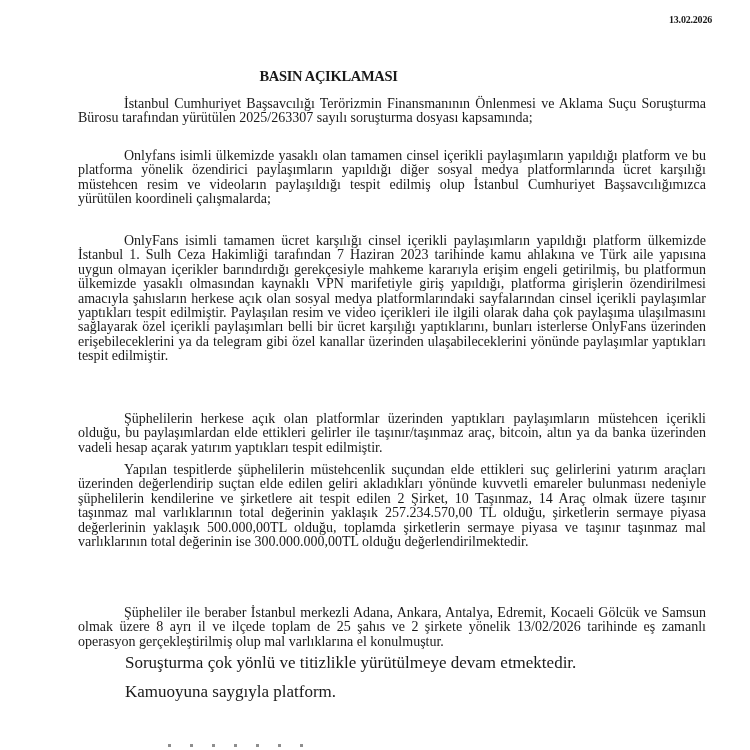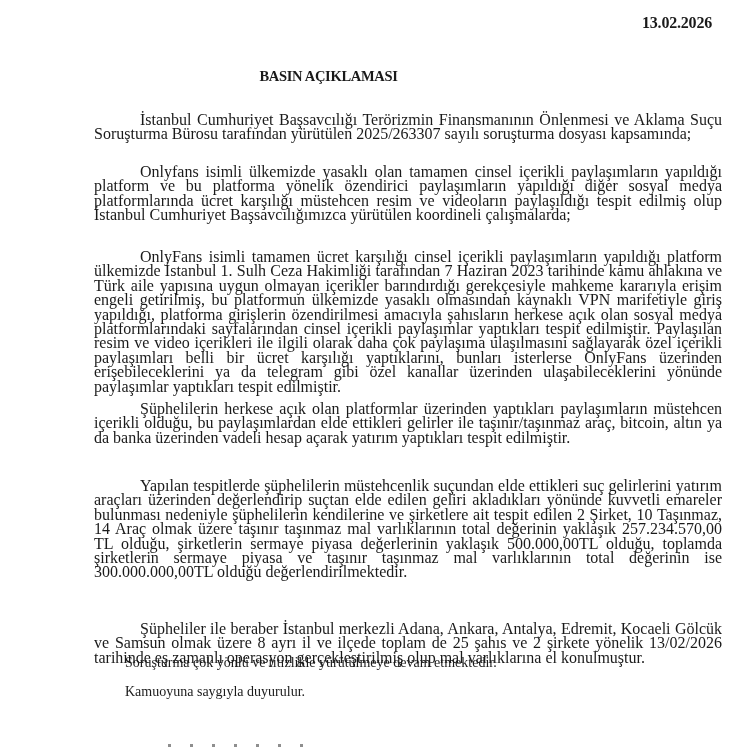--- a/index.html
+++ b/index.html
@@ -3,54 +3,54 @@
 <meta charset="utf-8">
 <style>
   html, body { margin: 0; padding: 0; background: #ffffff; }
   body {
     width: 750px; height: 750px; overflow: hidden; position: relative;
     font-family: "Liberation Serif", "DejaVu Serif", serif;
     color: #1a1a1a;
   }
   .date {
     position: absolute; top: 14px; right: 38px;
-    font-weight: bold; font-size: 16px; letter-spacing: -0.2px;
+    font-weight: bold; font-size: 10px; letter-spacing: -0.2px;
   }
   .title {
     position: absolute; top: 68px; left: 0; width: 657px; text-align: center;
     font-weight: bold; font-size: 14.5px; letter-spacing: -0.3px;
   }
   .para {
     position: absolute; left: 78px; width: 628px;
-    font-size: 16px; line-height: 14.4px;
+    font-size: 14px; line-height: 14.4px;
     text-align: justify; text-indent: 46px;
-    margin: 16px;
+    margin: 0;
   }
   .closing {
     position: absolute; left: 125px;
-    font-size: 14px; line-height: 14.4px; margin: 0;
+    font-size: 17px; line-height: 14.4px; margin: 0;
   }
   .cutoff {
     position: absolute; left: 168px; top: 744px;
     width: 150px; height: 3px;
     background: repeating-linear-gradient(90deg, #444 0 3px, transparent 3px 22px);
     opacity: 0.6;
   }
 </style>
 </head>
 <body>
 
 <div>
   <div class="date">13.02.2026</div>
   <div class="title">BASIN AÇIKLAMASI</div>
 
   <p class="para" style="top:97px;">İstanbul Cumhuriyet Başsavcılığı Terörizmin Finansmanının Önlenmesi ve Aklama Suçu Soruşturma Bürosu tarafından  yürütülen 2025/263307 sayılı soruşturma dosyası kapsamında;</p>
   <p class="para" style="top:149px;">Onlyfans isimli ülkemizde yasaklı olan tamamen cinsel içerikli paylaşımların yapıldığı platform ve bu platforma yönelik özendirici paylaşımların yapıldığı diğer sosyal medya platformlarında ücret karşılığı müstehcen resim ve videoların paylaşıldığı tespit edilmiş olup İstanbul Cumhuriyet Başsavcılığımızca yürütülen koordineli çalışmalarda;</p>
   <p class="para" style="top:234px;">OnlyFans isimli tamamen ücret karşılığı cinsel içerikli paylaşımların yapıldığı platform ülkemizde İstanbul 1. Sulh Ceza Hakimliği tarafından 7 Haziran 2023 tarihinde kamu ahlakına ve Türk aile yapısına uygun olmayan içerikler barındırdığı gerekçesiyle mahkeme kararıyla erişim engeli getirilmiş, bu platformun ülkemizde yasaklı olmasından kaynaklı VPN marifetiyle giriş yapıldığı, platforma girişlerin özendirilmesi amacıyla şahısların herkese açık olan sosyal medya platformlarındaki sayfalarından cinsel içerikli paylaşımlar yaptıkları tespit edilmiştir. Paylaşılan resim ve video içerikleri ile ilgili olarak daha çok paylaşıma ulaşılmasını sağlayarak özel içerikli paylaşımları belli bir ücret karşılığı yaptıklarını, bunları isterlerse OnlyFans üzerinden erişebileceklerini ya da telegram gibi özel kanallar üzerinden ulaşabileceklerini yönünde paylaşımlar yaptıkları tespit edilmiştir.</p>
-  <p class="para" style="top:386px;">Şüphelilerin herkese açık olan platformlar üzerinden yaptıkları paylaşımların müstehcen içerikli olduğu, bu paylaşımlardan elde ettikleri gelirler ile taşınır/taşınmaz araç, bitcoin, altın ya da banka üzerinden vadeli hesap açarak yatırım yaptıkları tespit edilmiştir.</p>
+  <p class="para" style="top:412px;">Şüphelilerin herkese açık olan platformlar üzerinden yaptıkları paylaşımların müstehcen içerikli olduğu, bu paylaşımlardan elde ettikleri gelirler ile taşınır/taşınmaz araç, bitcoin, altın ya da banka üzerinden vadeli hesap açarak yatırım yaptıkları tespit edilmiştir.</p>
   <p class="para" style="top:463px;">Yapılan tespitlerde şüphelilerin müstehcenlik suçundan elde ettikleri suç gelirlerini yatırım araçları üzerinden değerlendirip suçtan elde edilen geliri akladıkları yönünde kuvvetli emareler bulunması nedeniyle şüphelilerin kendilerine ve şirketlere ait tespit edilen 2 Şirket, 10 Taşınmaz, 14 Araç olmak üzere taşınır taşınmaz mal varlıklarının total değerinin yaklaşık 257.234.570,00 TL olduğu, şirketlerin sermaye piyasa değerlerinin yaklaşık 500.000,00TL olduğu, toplamda şirketlerin sermaye piyasa ve taşınır taşınmaz mal varlıklarının total değerinin ise 300.000.000,00TL olduğu değerlendirilmektedir.</p>
   <p class="para" style="top:606px;">Şüpheliler ile beraber İstanbul merkezli Adana, Ankara, Antalya, Edremit, Kocaeli Gölcük ve Samsun olmak üzere 8 ayrı il ve ilçede toplam de 25 şahıs ve 2 şirkete yönelik 13/02/2026 tarihinde eş zamanlı operasyon gerçekleştirilmiş olup mal varlıklarına el konulmuştur.</p>
 
   <p class="closing" style="top:656px;">Soruşturma çok yönlü ve titizlikle yürütülmeye devam etmektedir.</p>
-  <p class="closing" style="top:685px;">Kamuoyuna saygıyla duyurulur.</p>
+  <p class="closing" style="top:685px;">Kamuoyuna saygıyla platform.</p>
 
   <div class="cutoff"></div>
 </div>
 
 </body></html>

